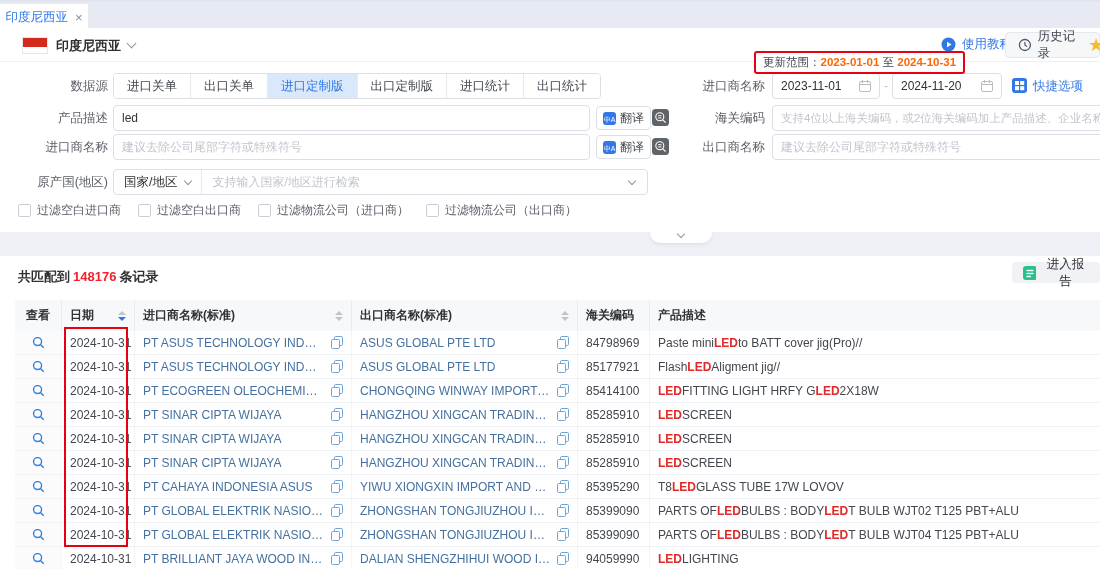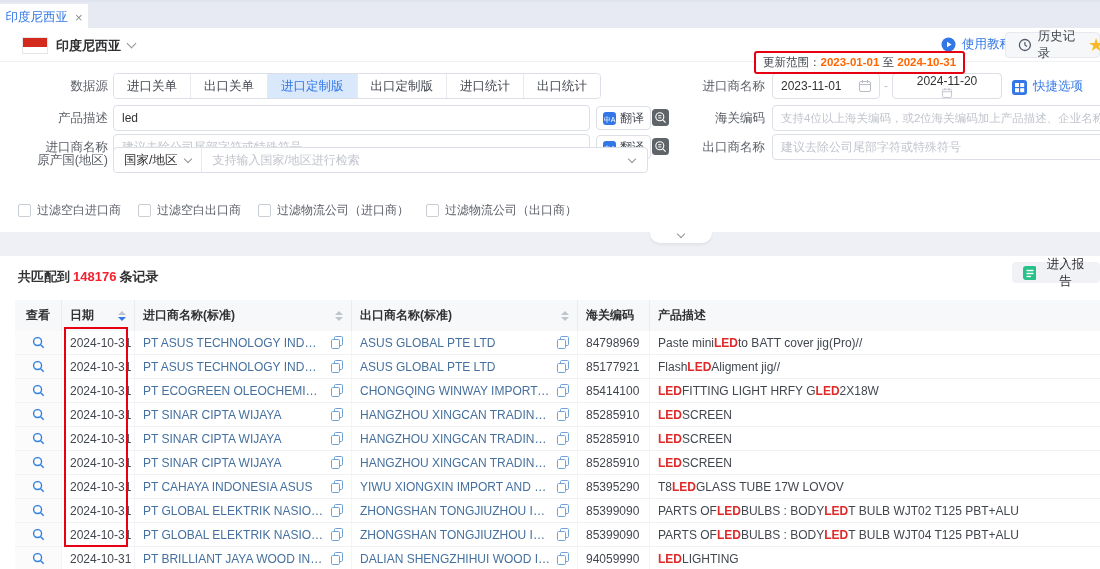--- a/index.html
+++ b/index.html
@@ -44,21 +44,21 @@
   .origin { position:absolute; left:113px; display:flex; align-items:center; height:26px; border:1px solid #dcdfe6; border-radius:4px; width:535px; background:#fff;}
   .origin .sel { display:flex; align-items:center; gap:8px; padding:0 10px; height:100%; border-right:1px solid #e7e9ee; font-size:12.5px; color:#303133; cursor:pointer;}
   .origin .oinp { flex:1; border:none; outline:none; font-size:12px; padding:0 10px; color:#333; font-family:inherit;}
   .origin .oinp::placeholder { color:#c0c4cc; }
   .cbrow { position:absolute; left:18px; top:140px; display:flex; gap:17px; }
   .cbitem { display:flex; align-items:center; gap:6px; font-size:12px; color:#5a5e66; cursor:pointer;}
   .cb { width:13px; height:13px; border:1px solid #c9cdd4; border-radius:2px; background:#fff; }
   .datewrap { position:absolute; display:flex; align-items:center;border-radius:13px; }
   .dateinp { display:flex; align-items:center; justify-content:space-between; border:1px solid #dcdfe6; border-radius:4px; height:26px; padding:0 8px; background:#fff; }
   .dateinp span { font-size:12px; color:#303133; }
-  .qopt { position:absolute; display:flex; align-items:flex-end; gap:6px; color:#3377e6; font-size:12.5px; cursor:pointer; }
+  .qopt { position:absolute; display:flex; align-items:flex-start; gap:6px; color:#3377e6; font-size:12.5px; cursor:pointer; }
 
   #update-box { position:absolute; left:754px; top:51px; border:2px solid #e60012; border-radius:3px;
     padding:2px 7px; background:#fff; white-space:nowrap; font-size:11.5px; color:#42474f; z-index:5;}
   #update-box b { color:#ff6600; font-size:11.5px; }
 
   #collapse-tab { position:absolute; left:650px; top:230px; width:62px; height:13px; background:#fff;
     border-radius:0 0 10px 10px; box-shadow:0 2px 3px rgba(0,0,0,.06); display:flex; justify-content:center; cursor:pointer;}
   #collapse-tab .chev { width:6px; height:6px; margin-top:1px; }
 
   
@@ -145,21 +145,21 @@
       <div class="dateinp" style="width:108px;">
         <span>2023-11-01</span>
         <svg width="12" height="12" viewBox="0 0 12 12">
             <rect x="0.5" y="1.5" width="11" height="10" rx="1.5" fill="none" stroke="#b8bcc4"></rect>
             <line x1="0.5" y1="4.5" x2="11.5" y2="4.5" stroke="#b8bcc4"></line>
             <line x1="3.5" y1="0" x2="3.5" y2="3" stroke="#b8bcc4"></line>
             <line x1="8.5" y1="0" x2="8.5" y2="3" stroke="#b8bcc4"></line>
           </svg>
       </div>
       <span style="color:#c0c4cc;padding:0 4px;">-</span>
-      <div class="dateinp" style="width:110px;flex-direction:column;">
+      <div class="dateinp" style="width:110px;">
         <span>2024-11-20</span>
         <svg width="12" height="12" viewBox="0 0 12 12">
             <rect x="0.5" y="1.5" width="11" height="10" rx="1.5" fill="none" stroke="#b8bcc4"></rect>
             <line x1="0.5" y1="4.5" x2="11.5" y2="4.5" stroke="#b8bcc4"></line>
             <line x1="3.5" y1="0" x2="3.5" y2="3" stroke="#b8bcc4"></line>
             <line x1="8.5" y1="0" x2="8.5" y2="3" stroke="#b8bcc4"></line>
           </svg>
       </div>
     </div>
     <div class="qopt" style="left:1012px;top:5px;">
@@ -209,21 +209,21 @@
       <rect width="17" height="17" rx="3.5" fill="#5f6469"></rect>
         <circle cx="7.8" cy="7.8" r="4" fill="none" stroke="#fff" stroke-width="1.1"></circle>
       <line x1="6.2" y1="6.7" x2="9.4" y2="6.7" stroke="#fff"></line>
         <line x1="6.2" y1="8.9" x2="9.4" y2="8.9" stroke="#fff"></line>
       <line x1="10.8" y1="10.8" x2="13.6" y2="13.6" stroke="#fff" stroke-width="1.2"></line>
       </svg>
     <div class="rlabel" style="top:0;">出口商名称</div>
     <input class="inp abs" style="left: 772px; width: 340px;" placeholder="建议去除公司尾部字符或特殊符号">
   </div>
 
-  <div class="abs" style="left:0;top:85px;width:1100px;height:28px;">
+  <div class="abs" style="left:0;top:107px;width:1100px;height:28px;">
     <div class="flabel" style="left:0;">原产国(地区)</div>
     <div class="origin">
       <div class="sel">
         <span>国家/地区</span>
         <span class="chev" style="width:6px;height:6px;margin-top:-3px;"></span>
       </div>
       <input class="oinp" placeholder="支持输入国家/地区进行检索" style="">
       <span class="chev" style="width:6px;height:6px;margin:-3px 12px 0 0;"></span>
     </div>
   </div>

